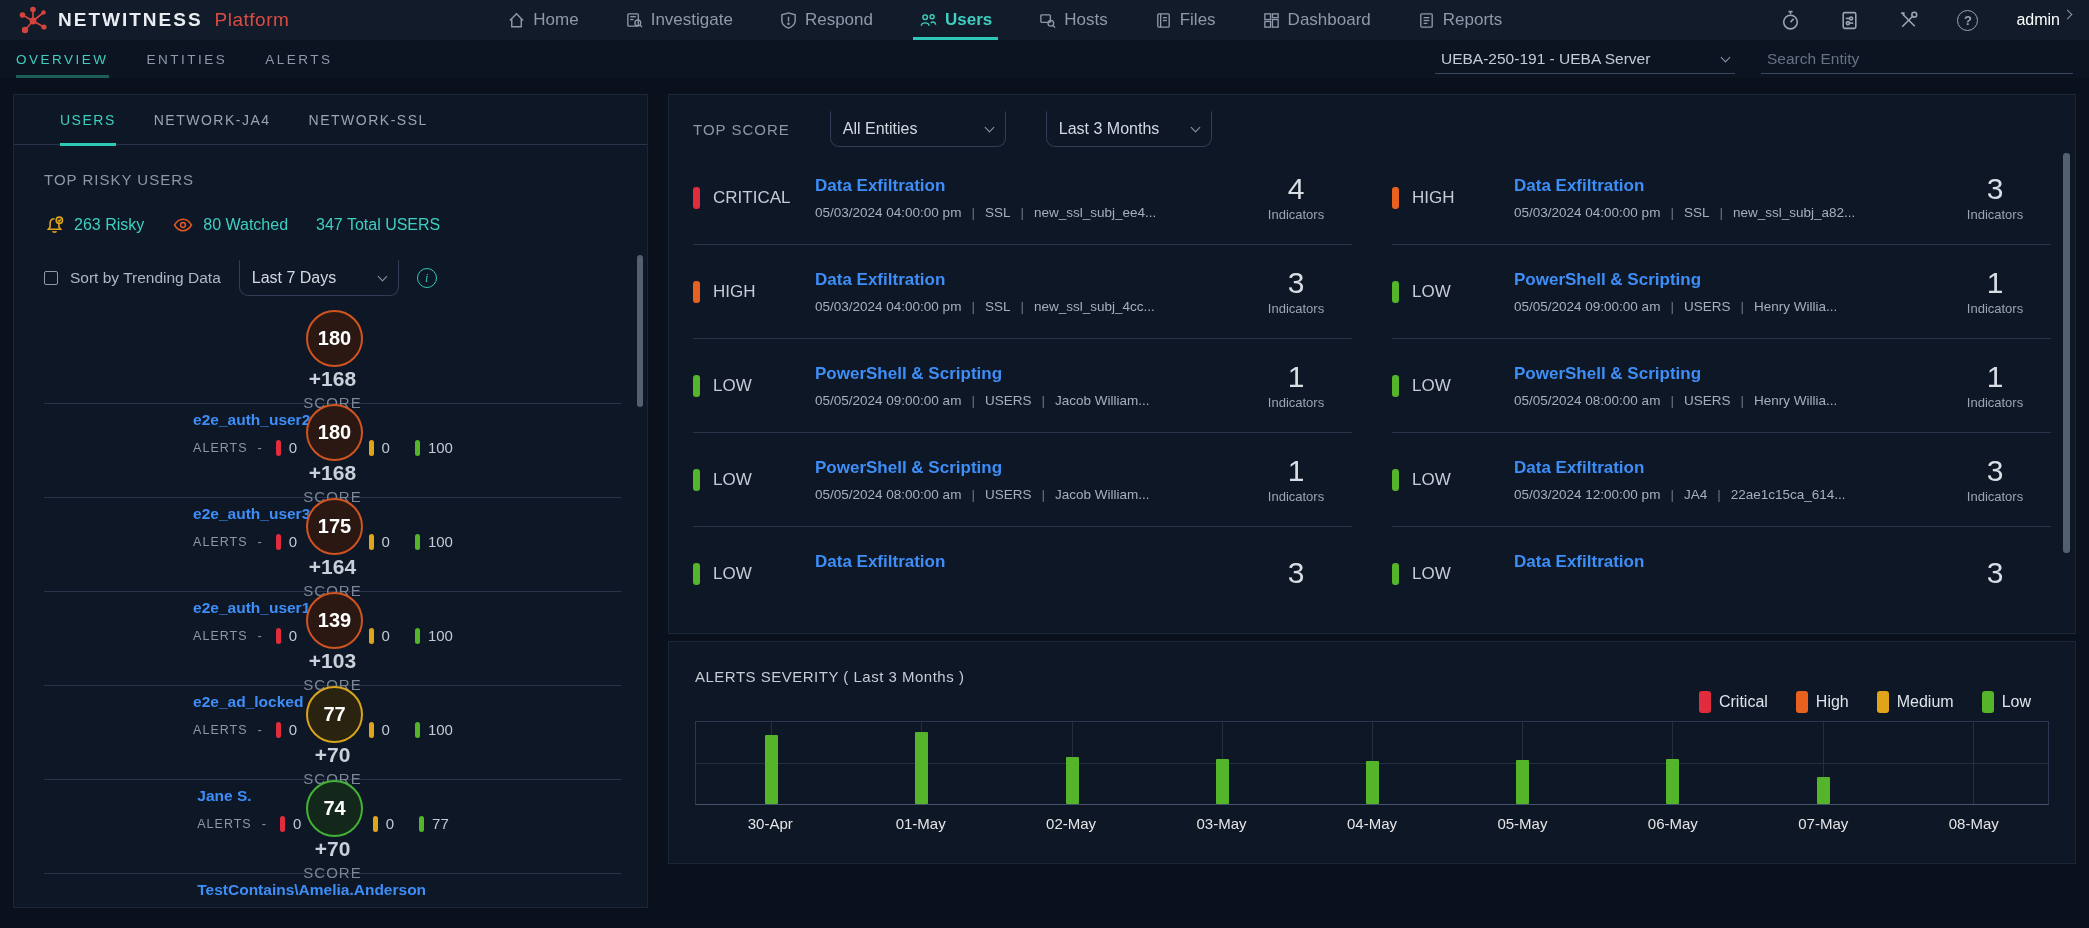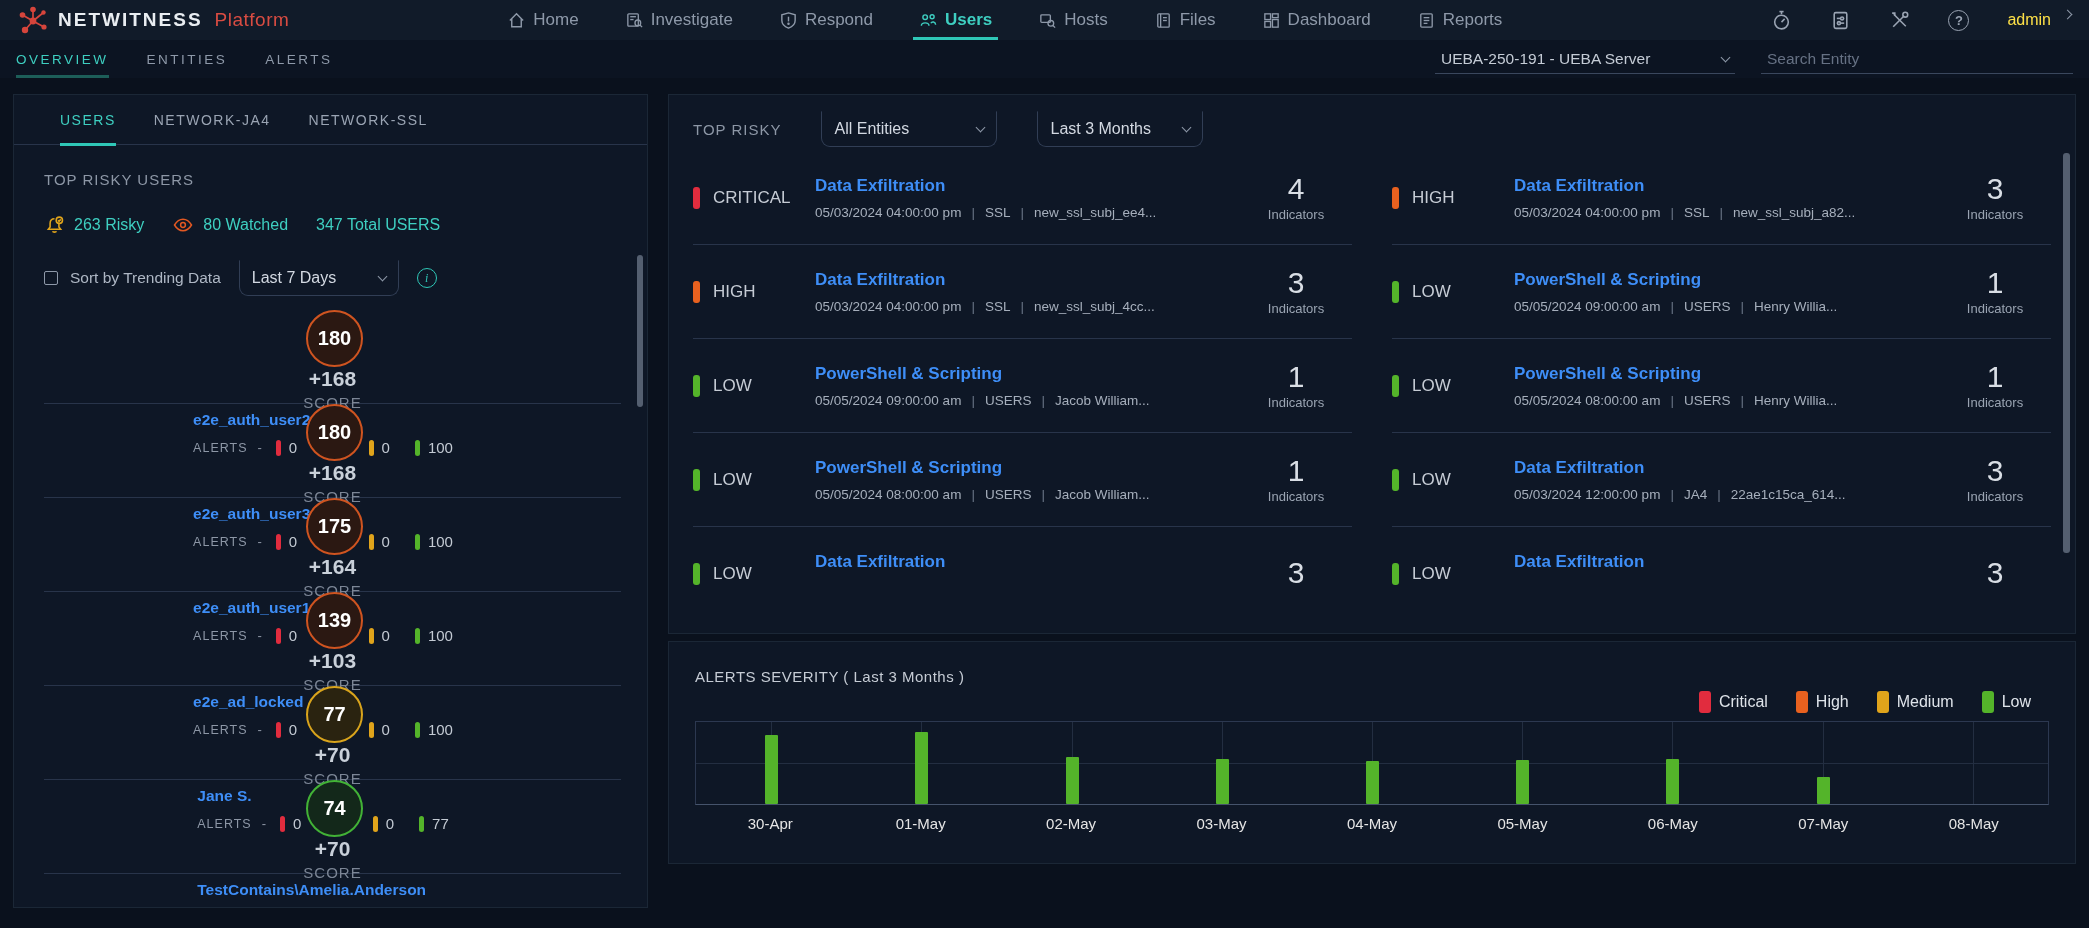--- a/index.html
+++ b/index.html
@@ -24,21 +24,21 @@
   .nav-items{display:flex;align-items:center;gap:46px;margin-left:218px;height:40px;}
   .nav-item{display:flex;align-items:center;gap:7px;color:#8e99a9;font-size:17px;height:40px;position:relative;cursor:pointer;}
   .nav-item svg{stroke:#8e99a9;}
   .nav-item.active{color:var(--teal);font-weight:700;}
   .nav-item.active svg{stroke:var(--teal);}
   .nav-item.active::after{content:'';position:absolute;left:-6px;right:-6px;bottom:0;height:3px;background:var(--teal-dim);}
   .nav-right{margin-left:auto;display:flex;align-items:center;gap:38px;}
   .nav-right svg{stroke:#9aa4b3;}
   .circle-icon{width:21px;height:21px;border:1.6px solid #9aa4b3;border-radius:50%;
     display:flex;align-items:center;justify-content:center;font-size:13px;color:#9aa4b3;font-weight:700;}
-  .admin{display:flex;align-items:flex-start;gap:13px;color:#fde047;font-size:16px;cursor:pointer;}
+  .admin{display:flex;align-items:flex-start;gap:4px;color:#ffffff;font-size:16px;cursor:pointer;}
   .chev{width:7px;height:7px;border-right:1.6px solid #8e99a9;border-bottom:1.6px solid #8e99a9;
     display:inline-block;transform:rotate(45deg);margin-top:-3px;}
   .chev.right{transform:rotate(-45deg);margin-top:0;}
 
   
   .subnav{position:absolute;left:0;top:40px;width:2089px;height:38px;background:var(--subnav-bg);
     display:flex;align-items:center;padding:0 16px;}
   .subtab{font-size:13.5px;letter-spacing:2.5px;color:#8e99a9;margin-right:38px;height:38px;
     display:flex;align-items:center;position:relative;cursor:pointer;}
   .subtab.active{color:var(--teal);}
@@ -530,21 +530,21 @@
       </div>
     </div>
   </div>
 </div>
   </div>
   <div class="vscroll" style="right:4px;top:160px;width:6px;height:152px;"></div>
 </div>
 
 <div class="panel alerts-panel">
   <div class="apanel-header">
-    <span class="apanel-title">TOP RISKY</span>
+    <span class="apanel-title">TOP SCORE</span>
     <div class="mini-select" style="width:176px;">
       <span>All Entities</span>
       <i class="chev"></i>
     </div>
     <div class="mini-select" style="width:166px;">
       <span>Last 3 Months</span>
       <i class="chev"></i>
     </div>
   </div>
   <div class="alerts-grid">

